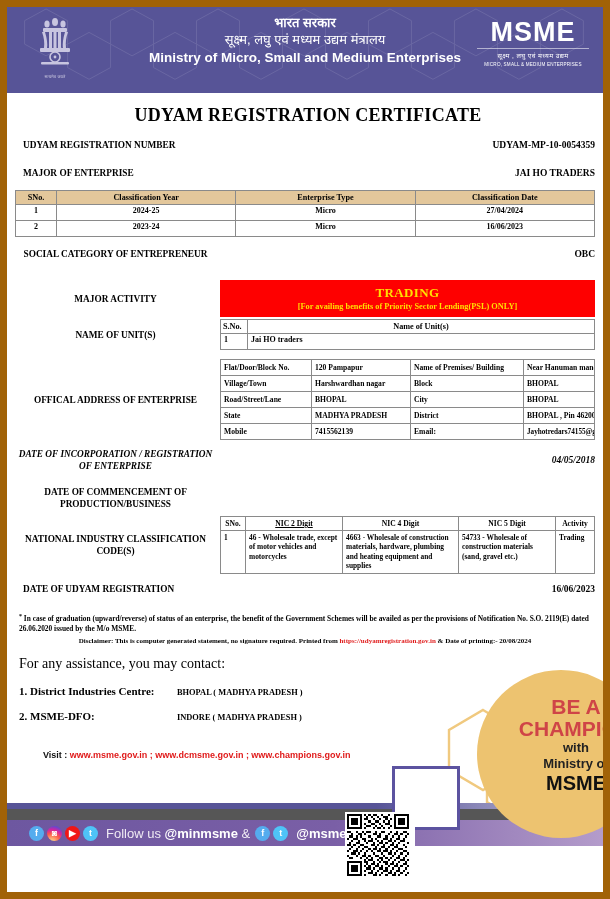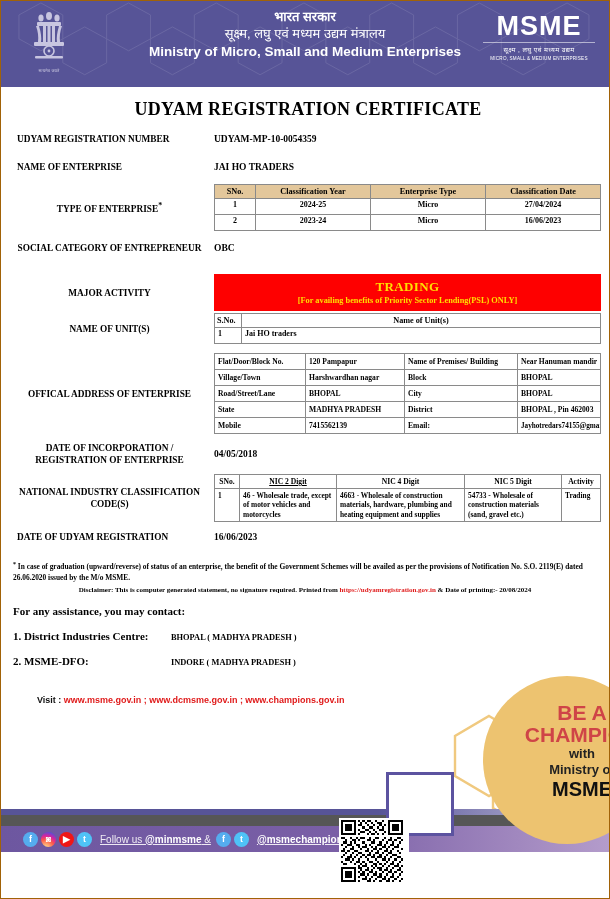--- a/index.html
+++ b/index.html
@@ -10,21 +10,21 @@
     width: 610px; height: 899px;
     position: relative;
     overflow: hidden;
     font-family: "Liberation Serif", serif;
     color: #000;
   }
   .page {
     position: absolute;
     left: 0; top: 0;
     width: 610px; height: 899px;
-    border: 1px solid #a16207;
+    border: 7px solid #a16207;
     box-sizing: border-box;
     overflow: hidden;
   }
 
   
   .gov-header {
     position: relative;
     height: 86px;
     background: #575497;
     overflow: hidden;
@@ -115,21 +115,21 @@
     text-align: center;
     line-height: 12px;
     box-sizing: border-box;
     padding-right: 4px;
   }
   .lbl.left { text-align: left; padding-left: 8px; }
   .val {
     flex: 1;
     font-size: 9.5px;
     font-weight: bold;
-    text-align: left;
+    text-align: right;
   }
 
   .row-reg { height: 26px; }
   .row-name { height: 30px; }
 
   
   table.t {
     border-collapse: collapse;
     width: 100%;
     font-size: 8px;
@@ -203,21 +203,21 @@
   .note .star { vertical-align: super; font-size: 6px; }
   .disclaimer {
     font-size: 7px;
     font-weight: bold;
     text-align: center;
     margin-top: 3px;
   }
   .link-red { color: #e01b1b; }
 
   
-  .assist-title { font-size: 11px; font-weight: bold; margin-top: 11px; padding-left: 4px; }
+  .assist-title { font-size: 14px; font-weight: normal; margin-top: 11px; padding-left: 4px; }
   .assist-row { display: flex; align-items: baseline; margin-top: 13px; padding-left: 4px; }
   .assist-label { width: 158px; flex: 0 0 158px; font-size: 11px; font-weight: bold; }
   .assist-value { font-size: 8.4px; font-weight: bold; }
 
   .visit {
     margin-top: 28px;
     padding-left: 28px;
     font-size: 9px;
     font-family: "Liberation Sans", sans-serif;
     font-weight: bold;
@@ -255,25 +255,24 @@
     font-weight: bold;
     color: #fff;
     flex: 0 0 auto;
   }
   .sicon.fb { background: #55acee; }
   .sicon.ig { background: radial-gradient(circle at 30% 110%, #fdf497 0%, #fd5949 45%, #d6249f 65%, #285AEB 95%); }
   .sicon.yt { background: #f01616; }
   .sicon.tw { background: #4fc3f7; }
   .follow-text {
     font-family: "Liberation Sans", sans-serif;
-    font-size: 10px;
+    font-size: 13px;
     color: #efeaf3;
     margin: 0 5px 0 5px;
     white-space: nowrap;
-    text-decoration: underline;
   }
   .follow-text b { color: #ffffff; font-weight: bold; }
 
   
   .champ-circle {
     position: absolute;
     right: -42px; bottom: 54px;
     width: 168px; height: 168px;
     border-radius: 50%;
     background: #eec濃;
@@ -381,28 +380,25 @@
   <div class="cert-title">UDYAM REGISTRATION CERTIFICATE</div>
 
   <div class="content">
 
     <div class="row row-reg">
       <div class="lbl left">UDYAM REGISTRATION NUMBER</div>
       <div class="val">UDYAM-MP-10-0054359</div>
     </div>
 
     <div class="row row-name">
-      <div class="lbl left">NAME OF ENTERPRISE</div>
+      <div class="lbl left">MAJOR OF ENTERPRISE</div>
       <div class="val">JAI HO TRADERS</div>
     </div>
 
     <div class="row" style="margin-top:2px;">
-      <div class="lbl">
-        <span>TYPE OF ENTERPRISE</span><span class="star" style="vertical-align:super;font-size:8px;">*</span>
-      </div>
       <div class="class-wrap">
         <table class="t tbl-class">
           <thead>
             <tr>
               <th style="width:36px;">SNo.</th>
               <th>Classification Year</th>
               <th>Enterprise Type</th>
               <th>Classification Date</th>
             </tr>
           </thead>
@@ -492,25 +488,29 @@
               <td>Mobile</td>
               <td>7415562139</td>
               <td>Email:</td>
               <td style="font-size:7.2px;">Jayhotredars74155@gmail.com</td>
             </tr>
           </tbody>
         </table>
       </div>
     </div>
 
-    <div class="row" style="height:40px;">
+    <div class="row" style="height:40px;font-style:italic;">
       <div class="lbl">DATE OF INCORPORATION / REGISTRATION OF ENTERPRISE</div>
       <div class="val">04/05/2018</div>
     </div>
 
+    <div class="row" style="height:36px;">
+      <div class="lbl">DATE OF COMMENCEMENT OF PRODUCTION/BUSINESS</div>
+      <div class="val"></div>
+    </div>
 
     <div class="row" style="margin-top:0px;">
       <div class="lbl">NATIONAL INDUSTRY CLASSIFICATION CODE(S)</div>
       <div style="flex:1;">
         <table class="t nic">
           <thead>
             <tr>
               <th style="width:20px;background:#fff;">SNo.</th>
               <th style="width:92px;background:#fff;text-decoration:underline;">NIC 2 Digit</th>
               <th style="background:#fff;">NIC 4 Digit</th>

